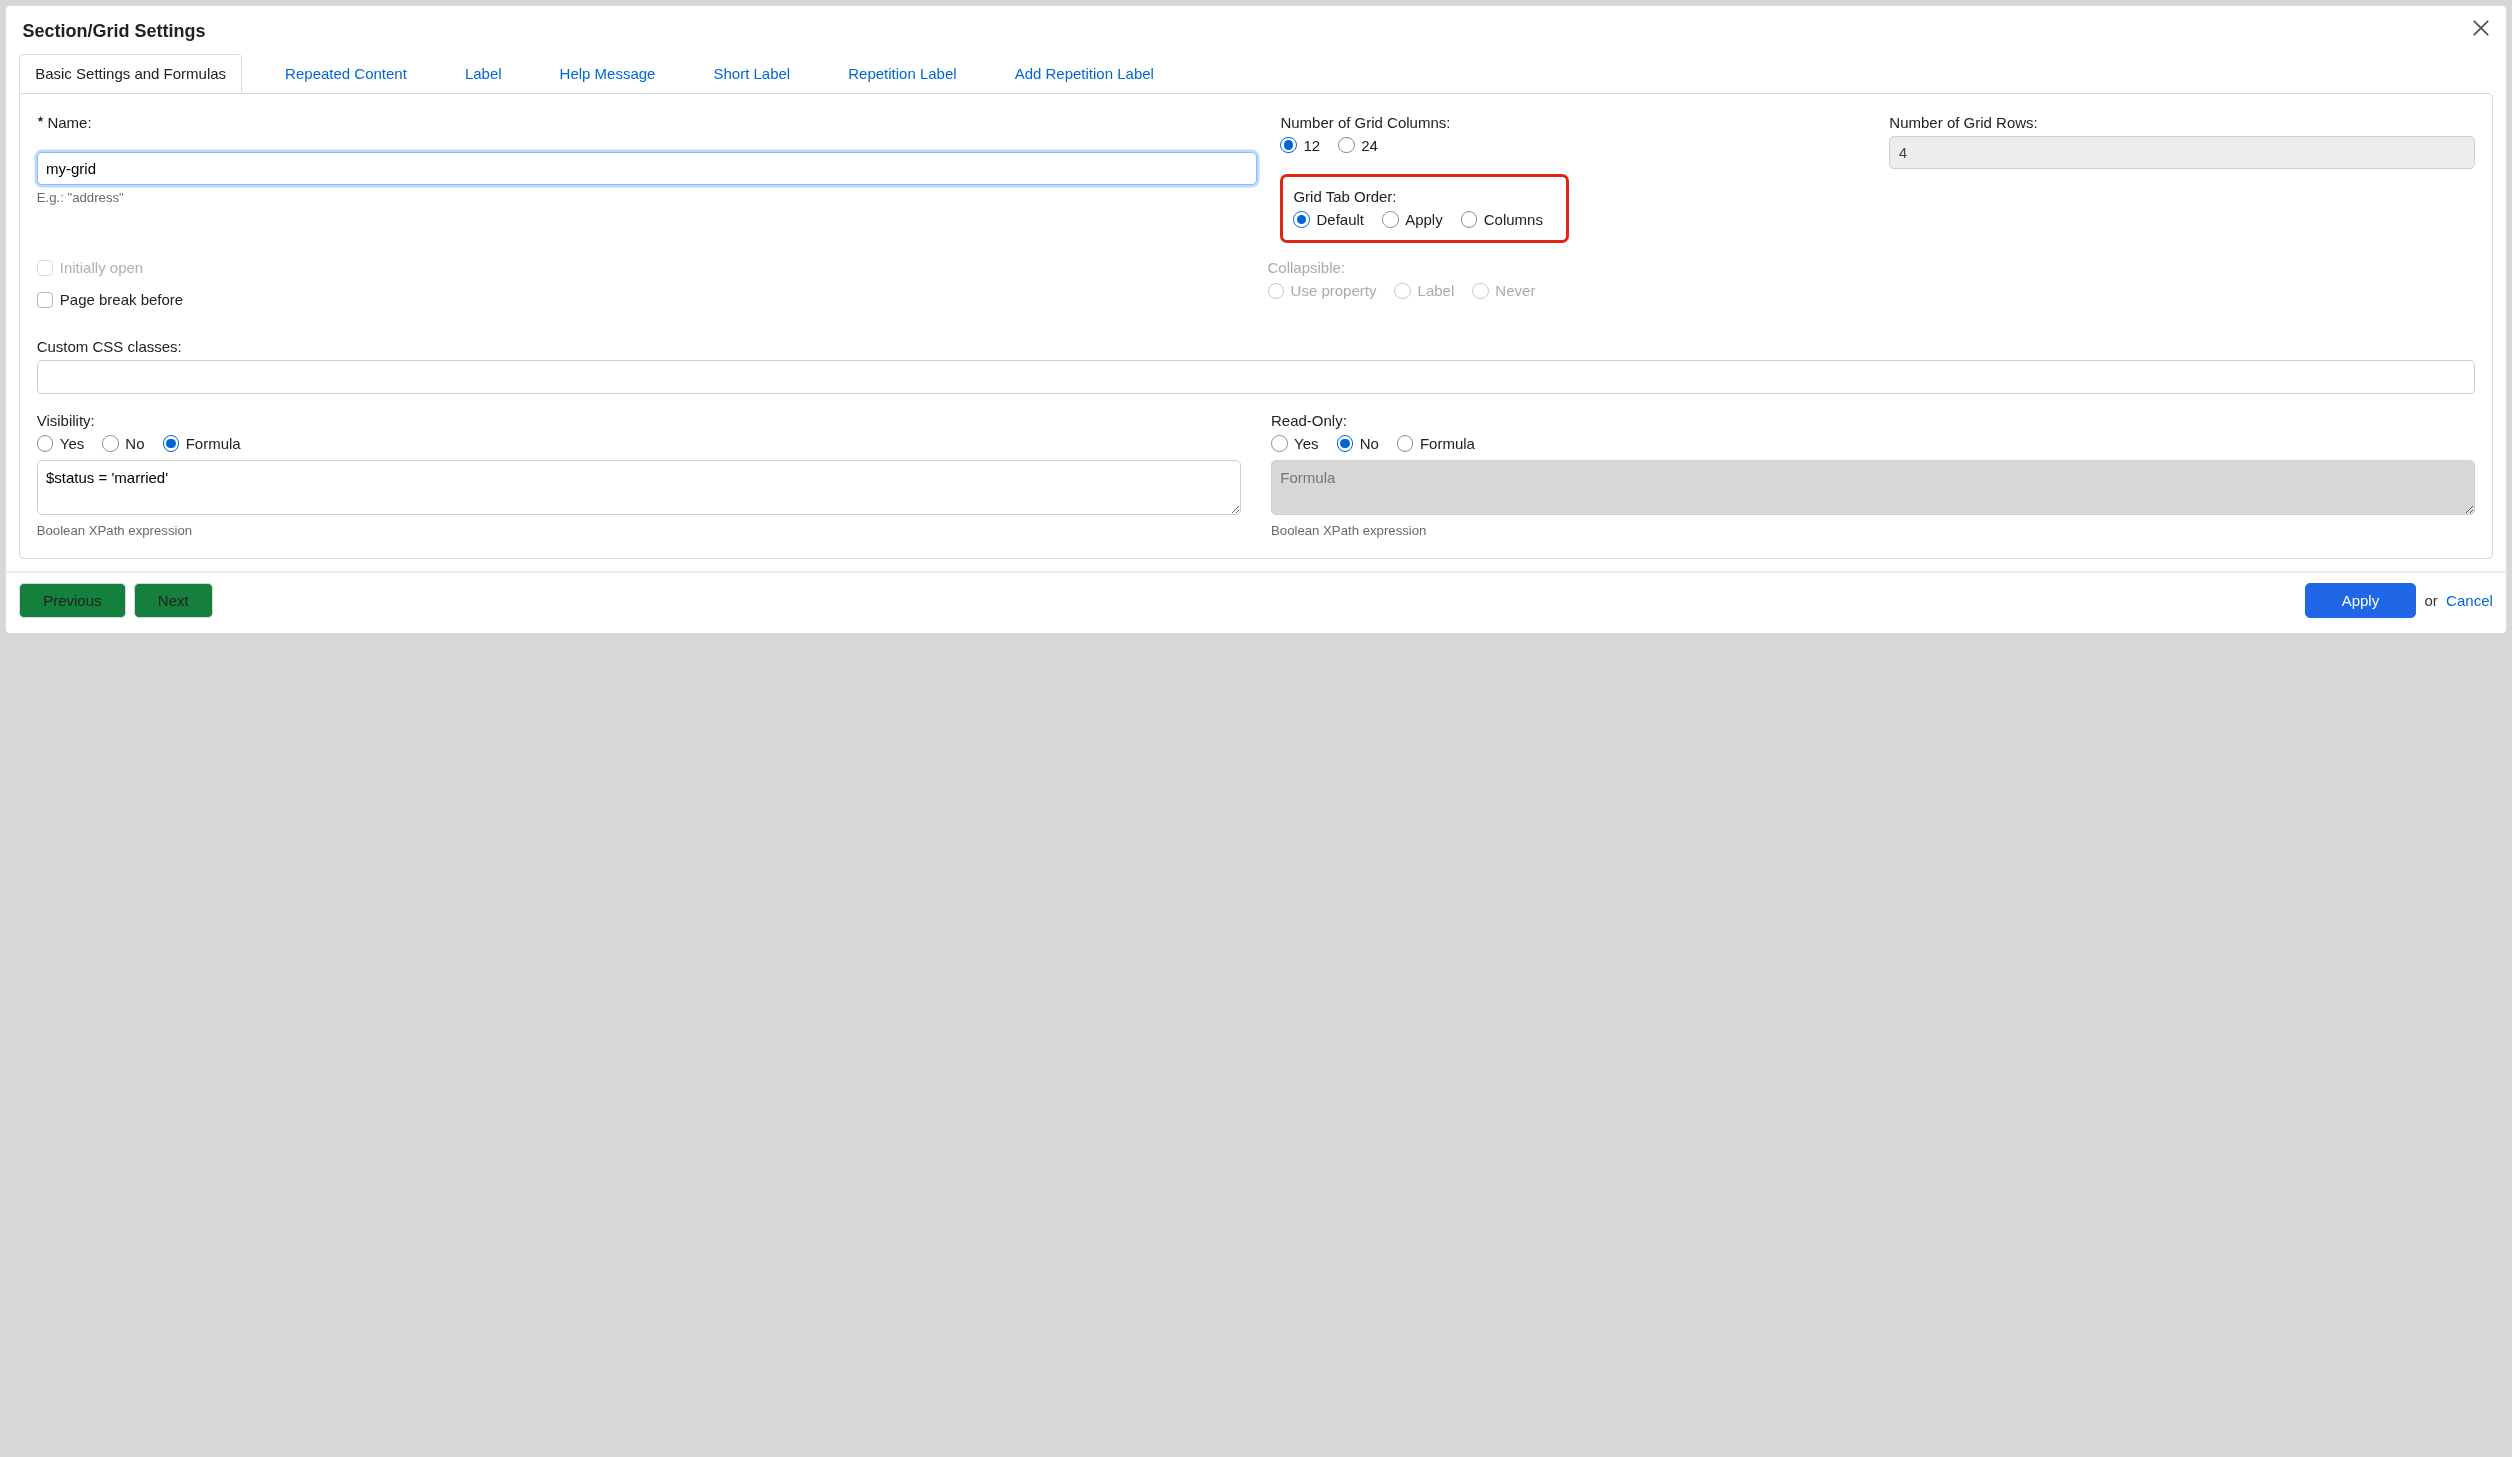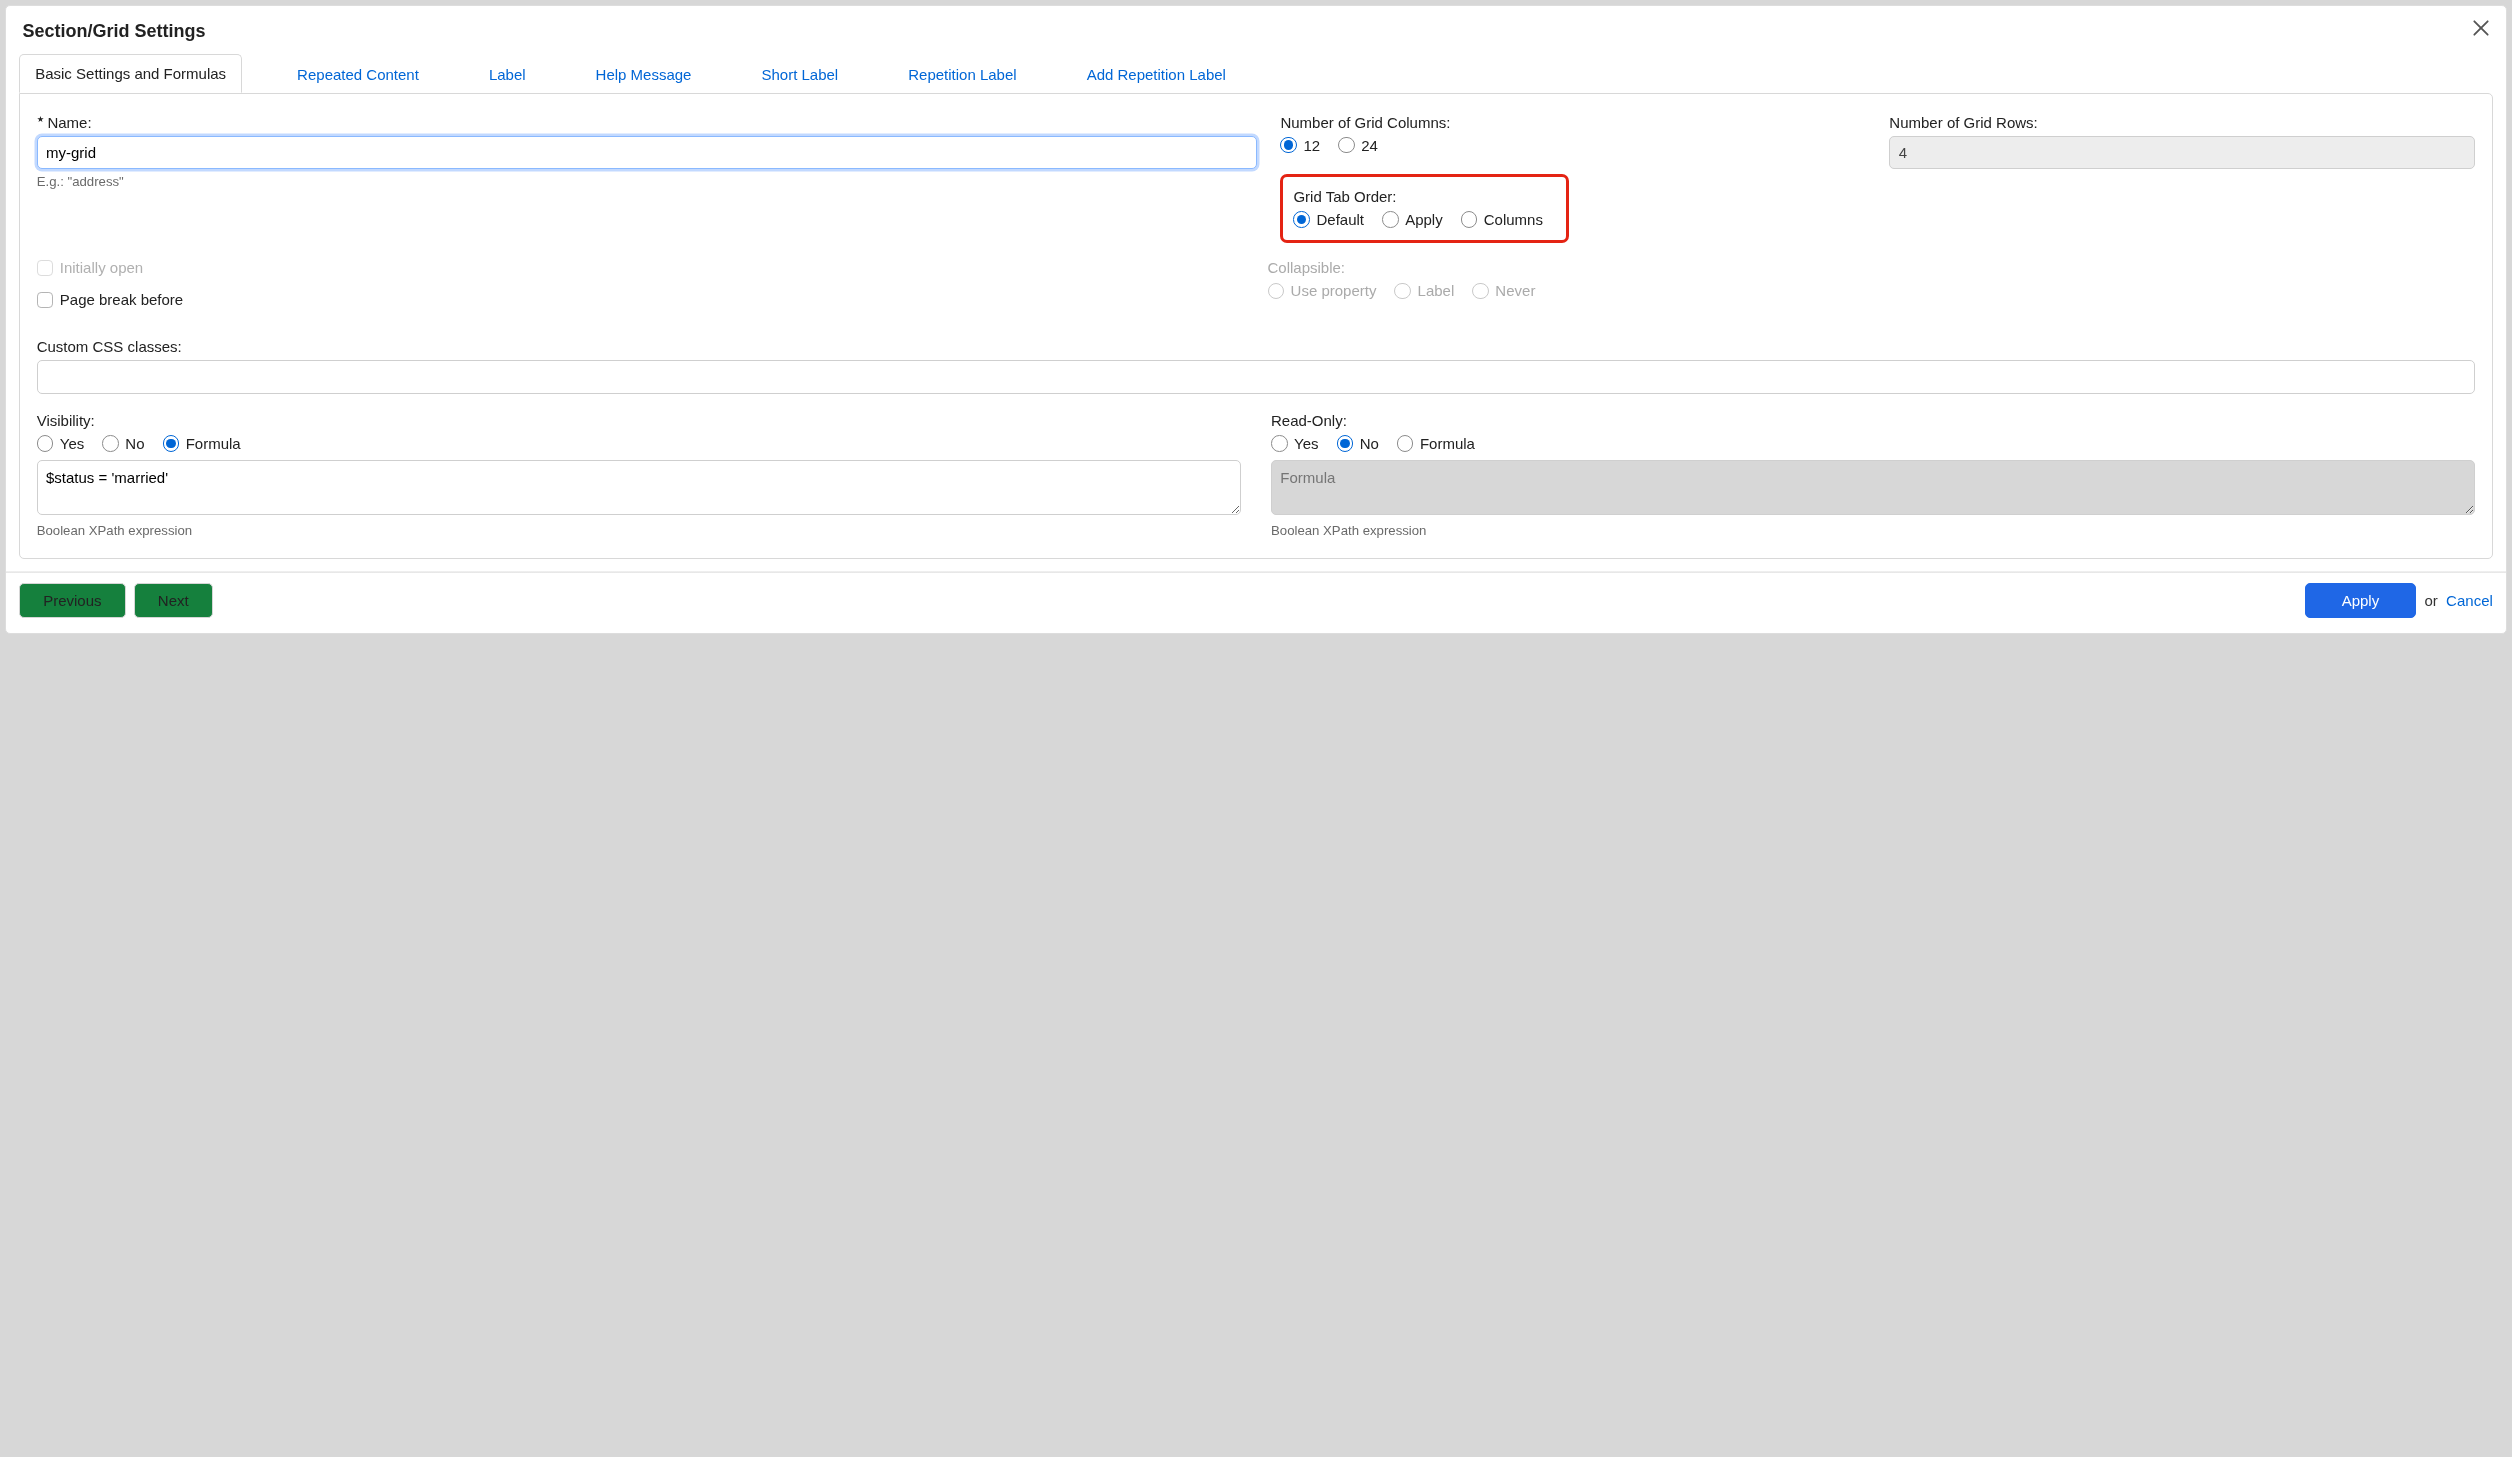--- a/index.html
+++ b/index.html
@@ -26,22 +26,22 @@
   .close-x {
     position: absolute;
     top: 11.6px; right: 15px;
     width: 20px; height: 20px;
     cursor: pointer;
     color: #555;
   }
   .close-x svg { width: 100%; height: 100%; }
   .tabbar {
     display: flex;
-    align-items: flex-end;
-    gap: 40px;
+    align-items: center;
+    gap: 28px;
     border-bottom: none;
     padding-left: 0;
     margin-bottom: 0;
   }
   .tab {
     padding: 10px 15px;
     color: #0066d6;
     cursor: pointer;
     font-size: 15px;
     white-space: nowrap;
@@ -86,20 +86,21 @@
     padding: 7.4px 8.3px;
     border: 0.8px solid #cfcfcf;
     border-radius: 5px;
     outline: none;
     background: #fff;
     font-family: inherit;
   }
   .focus-ring {
     border: 0.8px solid #8ab9ff;
     box-shadow: 0 0 0 2.5px rgba(120,170,255,0.45);
+    margin-top: 16px;
   }
   .readonly-input {
     background: #ededed;
     color: #444;
   }
   .hint {
     color: #6a6a6a;
     font-size: 13.2px;
     margin-top: 5px;
   }

